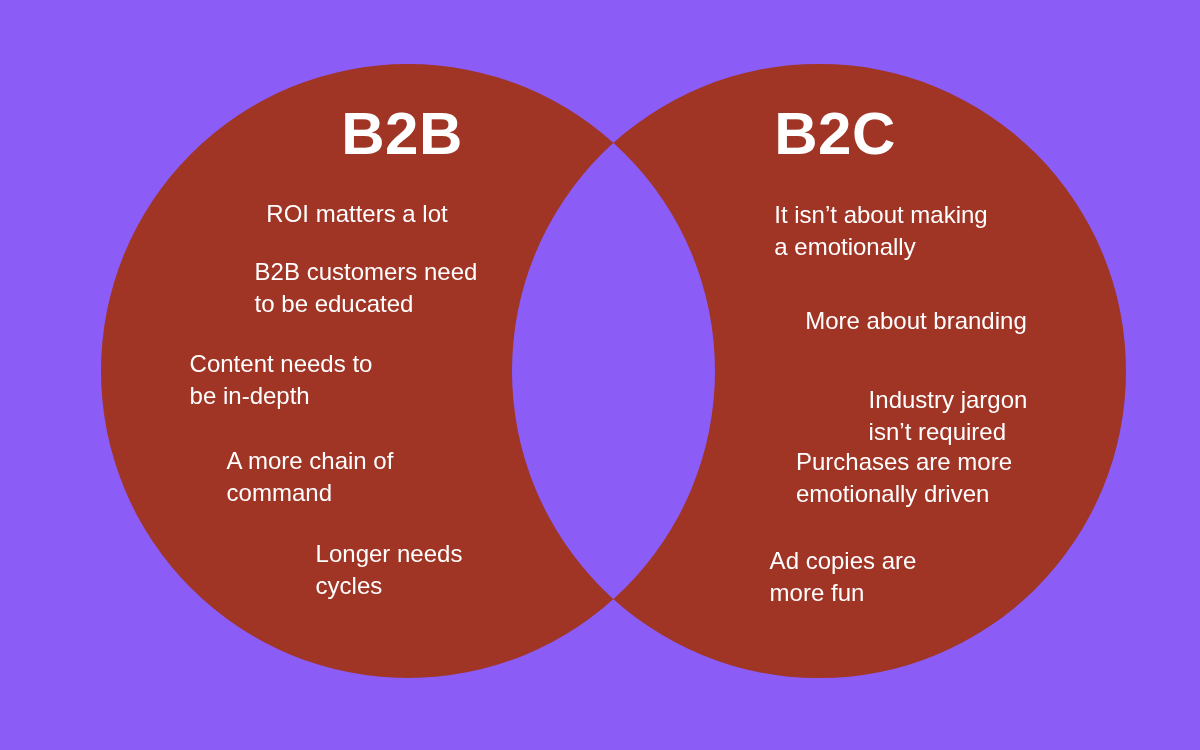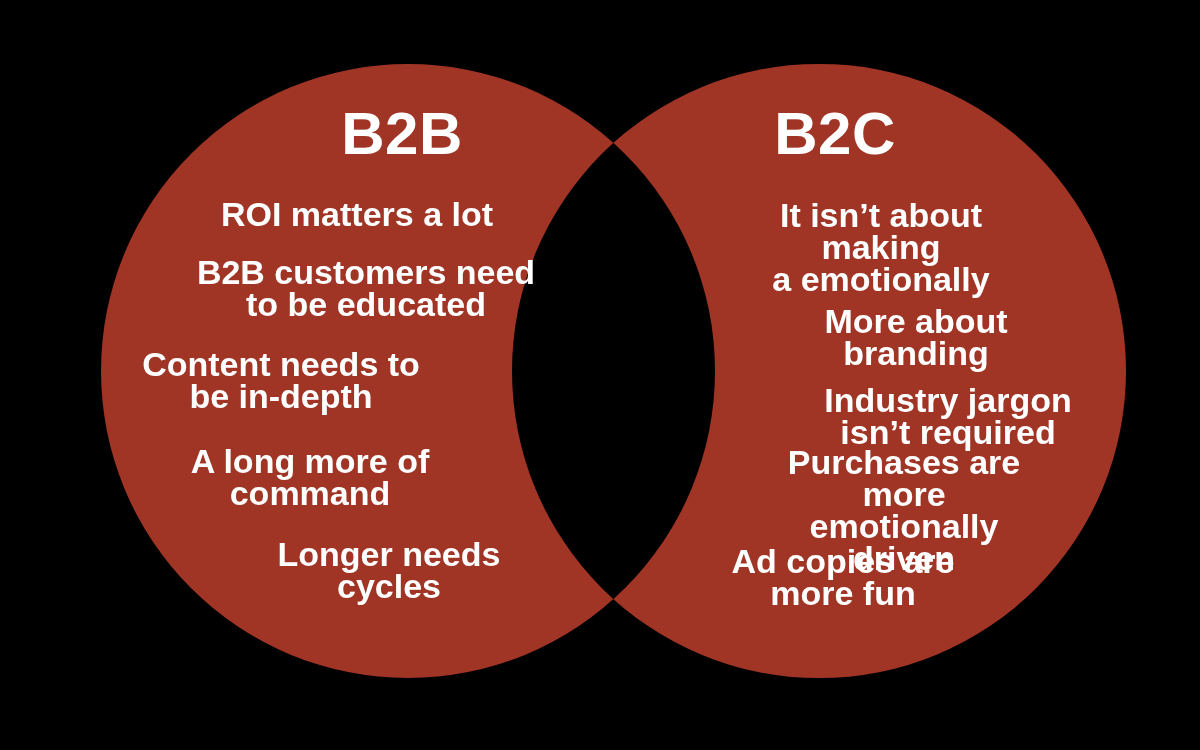--- a/index.html
+++ b/index.html
@@ -29,50 +29,50 @@
     font-size: 60px;
     line-height: 60px;
     font-weight: bold;
     letter-spacing: 0.5px;
     white-space: nowrap;
     text-align: center;
   }
   .venn-item {
     position: absolute;
     transform: translateX(-50%);
-    font-size: 34px;
+    font-size: 24px;
     line-height: 32px;
-    font-weight: 700;
-    text-align: center;
+    font-weight: 400;
+    text-align: left;
     white-space: pre-line;
   }
 </style>
 </head>
 <body>
 
-<div class="canvas" style="background-color: #000000;">
+<div class="canvas" style="background-color: #8b5cf6;">
 
   <svg class="venn-svg" viewBox="0 0 1200 750">
     <path fill-rule="evenodd" d="M101,371 a307,307 0 1,0 614,0 a307,307 0 1,0 -614,0 Z
              M512,371 a307,307 0 1,0 614,0 a307,307 0 1,0 -614,0 Z" fill="#A03425"></path>
   </svg>
 
   <h1 class="circle-title" style="left: 402px; top: 104px; color: rgb(255, 255, 255);">B2B</h1>
 
   <h1 class="circle-title" style="left: 835px; top: 104px; color: rgb(255, 255, 255);">B2C</h1>
 
   <div class="venn-item" style="left: 357px; top: 198px; color: rgb(255, 255, 255);">ROI matters a lot</div>
 
   <div class="venn-item" style="left: 326px; top: 256px; color: rgb(255, 255, 255); margin-left: 40px;">B2B customers need
 to be educated</div>
 
   <div class="venn-item" style="left: 281px; top: 348px; color: rgb(255, 255, 255);">Content needs to
 be in-depth</div>
 
-  <div class="venn-item" style="left: 310px; top: 445px; color: rgb(255, 255, 255);">A long more of
+  <div class="venn-item" style="left: 310px; top: 445px; color: rgb(255, 255, 255);">A more chain of
 command</div>
 
   <div class="venn-item" style="left: 389px; top: 538px; color: rgb(255, 255, 255);">Longer needs
 cycles</div>
 
   <div class="venn-item" style="left: 881px; top: 199px; color: rgb(255, 255, 255);">It isn’t about making
 a emotionally</div>
 
   <div class="venn-item" style="left: 916px; top: 285px; color: rgb(255, 255, 255); margin-top: 20px;">More about branding</div>
 

